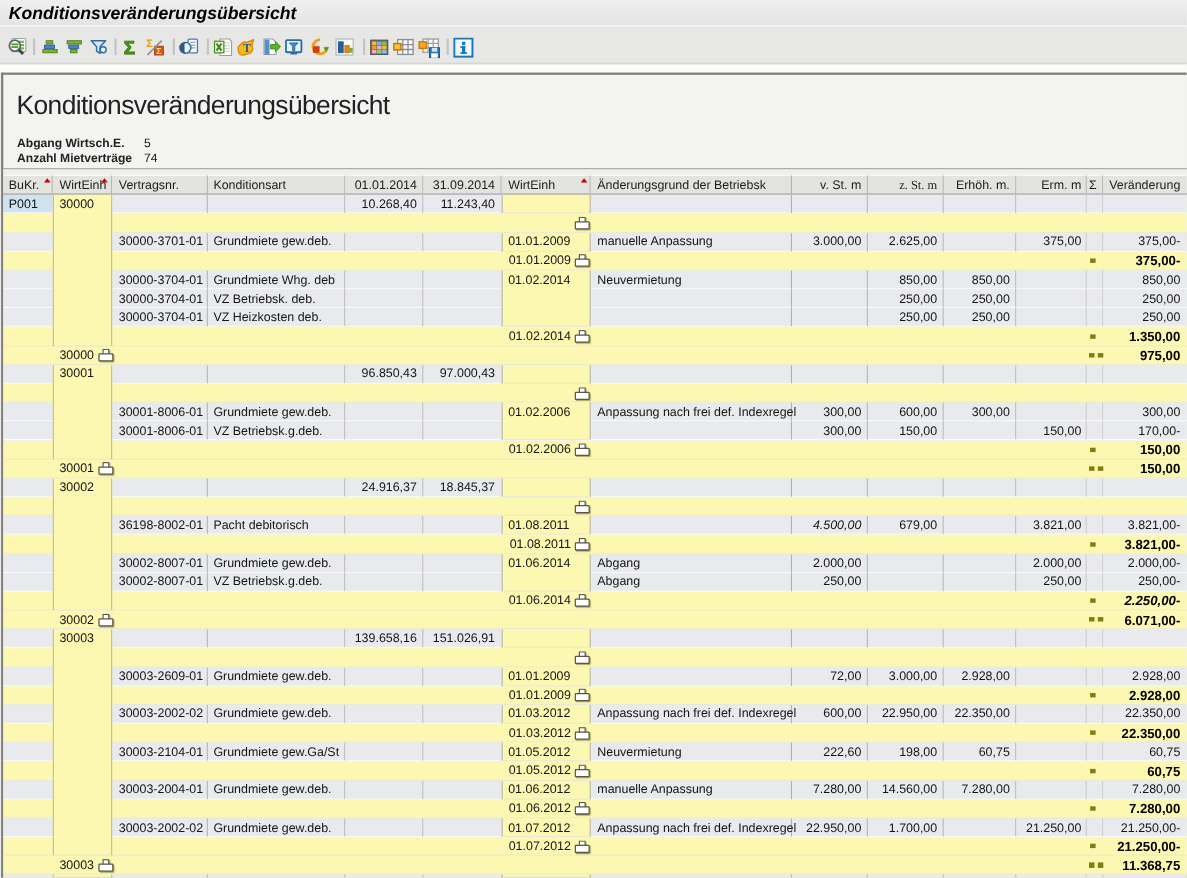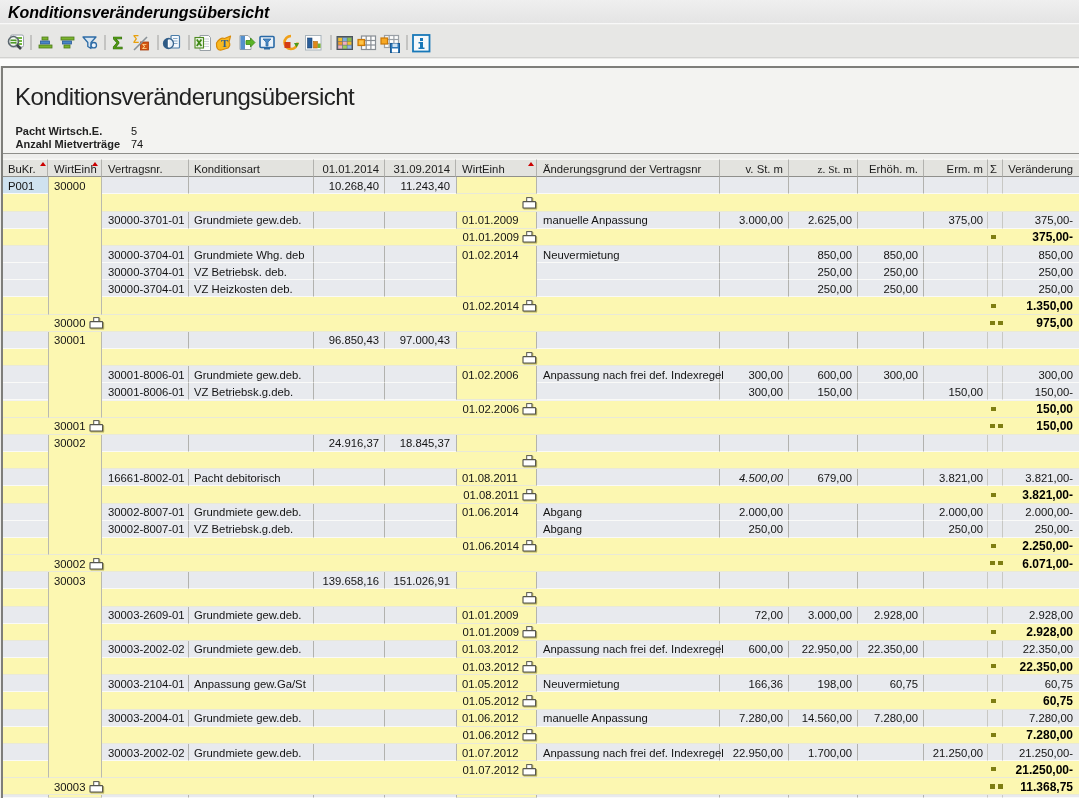--- a/index.html
+++ b/index.html
@@ -169,21 +169,21 @@
         <rect x="1" y="1" width="16.5" height="16.5" fill="#f4f8fb" stroke="#1878b8" stroke-width="1.8"></rect>
         <rect x="8" y="4" width="3" height="3" fill="#1878b8"></rect>
         <rect x="8" y="8" width="3" height="7" fill="#1878b8"></rect>
         <rect x="6.5" y="8" width="4.5" height="1.5" fill="#1878b8"></rect>
         <rect x="6.5" y="13.5" width="6" height="1.5" fill="#1878b8"></rect>
       </svg>
     </div>
 <div class="ab " style="left:0px;top:59px;width:1079px;height:7px;background:#fcfcfb;"></div>
 <div class="ab " style="left:1px;top:66px;width:1078px;height:732px;background:#f3f3f1;border:2px solid #7e7e7a;border-right:none;"></div>
 <div class="ab t" style="left:15px;top:82.5px;font-size:24px;color:#222;line-height:27px;letter-spacing:-0.55px">Konditionsveränderungsübersicht</div>
-<div class="ab t" style="left:15.5px;top:124.5px;font-weight:bold;color:#222;font-size:11px">Pacht Wirtsch.E.</div>
+<div class="ab t" style="left:15.5px;top:124.5px;font-weight:bold;color:#222;font-size:11px">Abgang Wirtsch.E.</div>
 <div class="ab t" style="left:131px;top:124.5px;font-size:11px">5</div>
 <div class="ab t" style="left:15.5px;top:137.5px;font-weight:bold;color:#222;font-size:11px">Anzahl Mietverträge</div>
 <div class="ab t" style="left:131px;top:138px;font-size:11px">74</div>
 <div class="ab " style="left:3px;top:153.2px;width:1076px;height:1.2px;background:#8e8e8a;"></div>
 <div class="ab " style="left:3px;top:154.4px;width:1076px;height:4.1px;background:#eeeeec;"></div>
 <div class="ab " style="left:3px;top:158.5px;width:45px;height:18.8px;background:#e3e3df;border-right:1px solid #b2b2ae;border-bottom:1.2px solid #90908c;border-top:1px solid #f6f6f4;"></div>
 <div class="ab " style="left:48px;top:158.5px;width:54px;height:18.8px;background:#e3e3df;border-right:1px solid #b2b2ae;border-bottom:1.2px solid #90908c;border-top:1px solid #f6f6f4;"></div>
 <div class="ab " style="left:102px;top:158.5px;width:87px;height:18.8px;background:#e3e3df;border-right:1px solid #b2b2ae;border-bottom:1.2px solid #90908c;border-top:1px solid #f6f6f4;"></div>
 <div class="ab " style="left:189px;top:158.5px;width:125px;height:18.8px;background:#e3e3df;border-right:1px solid #b2b2ae;border-bottom:1.2px solid #90908c;border-top:1px solid #f6f6f4;"></div>
 <div class="ab " style="left:314px;top:158.5px;width:71px;height:18.8px;background:#e3e3df;border-right:1px solid #b2b2ae;border-bottom:1.2px solid #90908c;border-top:1px solid #f6f6f4;"></div>
@@ -199,21 +199,21 @@
 <div class="ab hd" style="left:8px;top:162.5px;">BuKr.</div>
 <div class="ab" style="left:39.5px;top:161.8px;width:0;height:0;border-left:3.5px solid transparent;border-right:3.5px solid transparent;border-bottom:4.5px solid #cb0101"></div>
 <div class="ab hd" style="left:54px;top:162.5px;">WirtEinh</div>
 <div class="ab" style="left:92px;top:161.8px;width:0;height:0;border-left:3.5px solid transparent;border-right:3.5px solid transparent;border-bottom:4.5px solid #cb0101"></div>
 <div class="ab hd" style="left:108px;top:162.5px;">Vertragsnr.</div>
 <div class="ab hd" style="left:194px;top:162.5px;">Konditionsart</div>
 <div class="ab hd" style="right:700px;top:162.5px;">01.01.2014</div>
 <div class="ab hd" style="right:629px;top:162.5px;">31.09.2014</div>
 <div class="ab hd" style="left:462px;top:162.5px;">WirtEinh</div>
 <div class="ab" style="left:527.5px;top:161.8px;width:0;height:0;border-left:3.5px solid transparent;border-right:3.5px solid transparent;border-bottom:4.5px solid #cb0101"></div>
-<div class="ab hd" style="left:543px;top:162.5px;">Änderungsgrund der Vertragsnr</div>
+<div class="ab hd" style="left:543px;top:162.5px;">Änderungsgrund der Betriebsk</div>
 <div class="ab hd" style="right:296px;top:162.5px;">v. St. m</div>
 <div class="ab hd" style="right:227px;top:162.5px;font-family:Liberation Serif, serif;">z. St. m</div>
 <div class="ab hd" style="right:161px;top:162.5px;">Erhöh. m.</div>
 <div class="ab hd" style="right:96px;top:162.5px;">Erm. m</div>
 <div class="ab hd" style="left:990px;top:162.5px;">Σ</div>
 <div class="ab hd" style="right:6px;top:162.5px;">Veränderung</div>
 <div class="ab " style="left:3px;top:177.3px;width:45px;height:17.17px;background:#cfe2ef;border-bottom:1px solid #fafaf8;"></div>
 <div class="ab " style="left:102px;top:177.3px;width:87px;height:17.17px;background:#e8eaee;border-right:1px solid #b2b2ae;border-bottom:1px solid #fafaf8;"></div>
 <div class="ab " style="left:189px;top:177.3px;width:125px;height:17.17px;background:#e8eaee;border-right:1px solid #b2b2ae;border-bottom:1px solid #fafaf8;"></div>
 <div class="ab " style="left:314px;top:177.3px;width:71px;height:17.17px;background:#e8eaee;border-right:1px solid #b2b2ae;border-bottom:1px solid #fafaf8;"></div>
@@ -552,21 +552,21 @@
 <div class="ab t" style="left:543px;top:368.77px;">Anpassung nach frei def. Indexregel</div>
 <div class="ab t" style="right:296px;top:368.77px;">300,00</div>
 <div class="ab t" style="right:227px;top:368.77px;">600,00</div>
 <div class="ab t" style="right:161px;top:368.77px;">300,00</div>
 <div class="ab t" style="right:6px;top:368.77px;">300,00</div>
 <div class="ab t" style="left:108px;top:385.94px;">30001-8006-01</div>
 <div class="ab t" style="left:194px;top:385.94px;">VZ Betriebsk.g.deb.</div>
 <div class="ab t" style="right:296px;top:385.94px;">300,00</div>
 <div class="ab t" style="right:227px;top:385.94px;">150,00</div>
 <div class="ab t" style="right:96px;top:385.94px;">150,00</div>
-<div class="ab t" style="right:6px;top:385.94px;">150,00-</div>
+<div class="ab t" style="right:6px;top:385.94px;">170,00-</div>
 <div class="ab t" style="right:560px;top:403.11px;">01.02.2006</div>
 <div class="ab" style="left:521.5px;top:403.01px;width:15px;height:13px;filter:drop-shadow(1px 1px 0 #b6b062);">
       <svg width="15" height="13" viewBox="0 0 15 13">
 <rect x="4.7" y="0.6" width="5.2" height="5" fill="#fff" stroke="#55554d" stroke-width="1"></rect>
 <rect x="1" y="4.6" width="12.6" height="6.4" fill="#fff" stroke="#55554d" stroke-width="1.15" rx="0.6"></rect>
 </svg>
     </div>
 <div class="ab" style="left:991px;top:406.71px;width:4.6px;height:4.2px;background:#7e7e12"></div>
 <div class="ab t b" style="right:6px;top:403.11px;">150,00</div>
 <div class="ab t" style="left:54px;top:420.28px;">30001</div>
@@ -580,21 +580,21 @@
 <div class="ab" style="left:998px;top:423.88px;width:4.6px;height:4.2px;background:#7e7e12"></div>
 <div class="ab t b" style="right:6px;top:420.28px;">150,00</div>
 <div class="ab t" style="right:700px;top:437.45px;">24.916,37</div>
 <div class="ab t" style="right:629px;top:437.45px;">18.845,37</div>
 <div class="ab" style="left:521.5px;top:454.52px;width:15px;height:13px;filter:drop-shadow(1px 1px 0 #b6b062);">
       <svg width="15" height="13" viewBox="0 0 15 13">
 <rect x="4.7" y="0.6" width="5.2" height="5" fill="#fff" stroke="#55554d" stroke-width="1"></rect>
 <rect x="1" y="4.6" width="12.6" height="6.4" fill="#fff" stroke="#55554d" stroke-width="1.15" rx="0.6"></rect>
 </svg>
     </div>
-<div class="ab t" style="left:108px;top:471.79px;">16661-8002-01</div>
+<div class="ab t" style="left:108px;top:471.79px;">36198-8002-01</div>
 <div class="ab t" style="left:194px;top:471.79px;">Pacht debitorisch</div>
 <div class="ab t" style="right:296px;top:471.79px;font-style:italic;">4.500,00</div>
 <div class="ab t" style="right:227px;top:471.79px;">679,00</div>
 <div class="ab t" style="right:96px;top:471.79px;">3.821,00</div>
 <div class="ab t" style="right:6px;top:471.79px;">3.821,00-</div>
 <div class="ab t" style="right:560px;top:488.96px;">01.08.2011</div>
 <div class="ab" style="left:521.5px;top:488.86px;width:15px;height:13px;filter:drop-shadow(1px 1px 0 #b6b062);">
       <svg width="15" height="13" viewBox="0 0 15 13">
 <rect x="4.7" y="0.6" width="5.2" height="5" fill="#fff" stroke="#55554d" stroke-width="1"></rect>
 <rect x="1" y="4.6" width="12.6" height="6.4" fill="#fff" stroke="#55554d" stroke-width="1.15" rx="0.6"></rect>
@@ -615,21 +615,21 @@
 <div class="ab t" style="right:96px;top:523.3px;">250,00</div>
 <div class="ab t" style="right:6px;top:523.3px;">250,00-</div>
 <div class="ab t" style="right:560px;top:540.47px;">01.06.2014</div>
 <div class="ab" style="left:521.5px;top:540.37px;width:15px;height:13px;filter:drop-shadow(1px 1px 0 #b6b062);">
       <svg width="15" height="13" viewBox="0 0 15 13">
 <rect x="4.7" y="0.6" width="5.2" height="5" fill="#fff" stroke="#55554d" stroke-width="1"></rect>
 <rect x="1" y="4.6" width="12.6" height="6.4" fill="#fff" stroke="#55554d" stroke-width="1.15" rx="0.6"></rect>
 </svg>
     </div>
 <div class="ab" style="left:991px;top:544.07px;width:4.6px;height:4.2px;background:#7e7e12"></div>
-<div class="ab t b" style="right:6px;top:540.47px;">2.250,00-</div>
+<div class="ab t b" style="right:6px;top:540.47px;font-style:italic;">2.250,00-</div>
 <div class="ab t" style="left:54px;top:557.64px;">30002</div>
 <div class="ab" style="left:89px;top:557.54px;width:15px;height:13px;filter:drop-shadow(1px 1px 0 #b6b062);">
       <svg width="15" height="13" viewBox="0 0 15 13">
 <rect x="4.7" y="0.6" width="5.2" height="5" fill="#fff" stroke="#55554d" stroke-width="1"></rect>
 <rect x="1" y="4.6" width="12.6" height="6.4" fill="#fff" stroke="#55554d" stroke-width="1.15" rx="0.6"></rect>
 </svg>
     </div>
 <div class="ab" style="left:990px;top:561.24px;width:4.6px;height:4.2px;background:#7e7e12"></div>
 <div class="ab" style="left:998px;top:561.24px;width:4.6px;height:4.2px;background:#7e7e12"></div>
 <div class="ab t b" style="right:6px;top:557.64px;">6.071,00-</div>
@@ -666,23 +666,23 @@
 <div class="ab t" style="right:560px;top:660.66px;">01.03.2012</div>
 <div class="ab" style="left:521.5px;top:660.56px;width:15px;height:13px;filter:drop-shadow(1px 1px 0 #b6b062);">
       <svg width="15" height="13" viewBox="0 0 15 13">
 <rect x="4.7" y="0.6" width="5.2" height="5" fill="#fff" stroke="#55554d" stroke-width="1"></rect>
 <rect x="1" y="4.6" width="12.6" height="6.4" fill="#fff" stroke="#55554d" stroke-width="1.15" rx="0.6"></rect>
 </svg>
     </div>
 <div class="ab" style="left:991px;top:664.26px;width:4.6px;height:4.2px;background:#7e7e12"></div>
 <div class="ab t b" style="right:6px;top:660.66px;">22.350,00</div>
 <div class="ab t" style="left:108px;top:677.83px;">30003-2104-01</div>
-<div class="ab t" style="left:194px;top:677.83px;">Anpassung gew.Ga/St</div>
+<div class="ab t" style="left:194px;top:677.83px;">Grundmiete gew.Ga/St</div>
 <div class="ab t" style="left:543px;top:677.83px;">Neuvermietung</div>
-<div class="ab t" style="right:296px;top:677.83px;">166,36</div>
+<div class="ab t" style="right:296px;top:677.83px;">222,60</div>
 <div class="ab t" style="right:227px;top:677.83px;">198,00</div>
 <div class="ab t" style="right:161px;top:677.83px;">60,75</div>
 <div class="ab t" style="right:6px;top:677.83px;">60,75</div>
 <div class="ab t" style="right:560px;top:695px;">01.05.2012</div>
 <div class="ab" style="left:521.5px;top:694.9px;width:15px;height:13px;filter:drop-shadow(1px 1px 0 #b6b062);">
       <svg width="15" height="13" viewBox="0 0 15 13">
 <rect x="4.7" y="0.6" width="5.2" height="5" fill="#fff" stroke="#55554d" stroke-width="1"></rect>
 <rect x="1" y="4.6" width="12.6" height="6.4" fill="#fff" stroke="#55554d" stroke-width="1.15" rx="0.6"></rect>
 </svg>
     </div>

